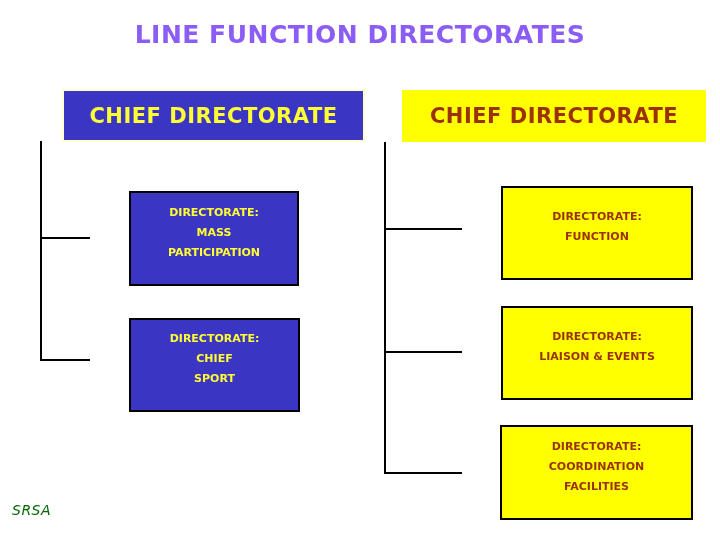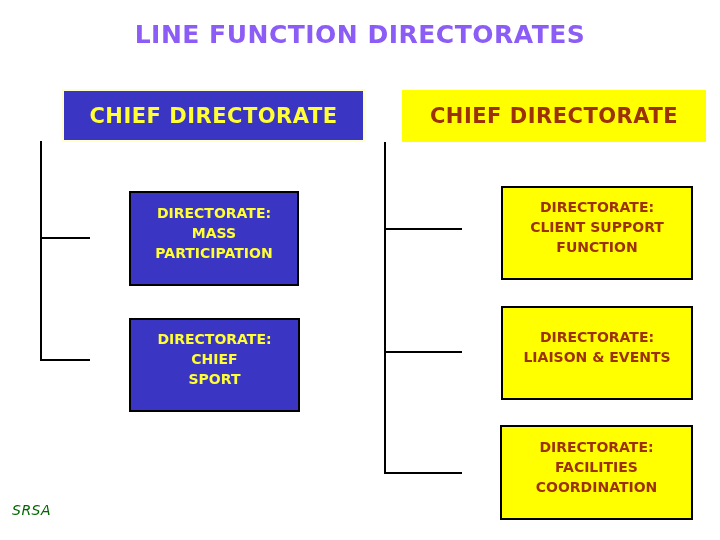--- a/index.html
+++ b/index.html
@@ -41,21 +41,21 @@
     color: #ffff33;
     border: 2px solid #ffffcc;
   }
   .chief-right {
     left: 363px; top: 90px; width: 304px; height: 52px;
     background: #ffff00;
     color: #9c3203;
   }
   .child {
     border: 2px solid #000000;
-    font-size: 14px;
+    font-size: 11px;
     line-height: 20px;
     padding-bottom: 12px;
   }
   .child.blue  { background: #3a35c2; color: #ffff33; }
   .child.yellow{ background: #ffff00; color: #9c3203; }
   .child-l1 { left:  90px; top: 191px; width: 170px; height: 95px; }
   .child-l2 { left:  90px; top: 318px; width: 171px; height: 94px; }
   .child-r1 { left: 462px; top: 186px; width: 192px; height: 94px; }
   .child-r2 { left: 462px; top: 306px; width: 192px; height: 94px; }
   .child-r3 { left: 461px; top: 425px; width: 193px; height: 95px; }
@@ -103,26 +103,25 @@
   <div>PARTICIPATION</div>
 </div>
 <div class="box child blue child-l2">
   <div>DIRECTORATE:</div>
   <div>CHIEF</div>
   <div>SPORT</div>
 </div>
 
 <div class="box child yellow child-r1">
   <div>DIRECTORATE:</div>
-  <div>CLIENT SUPPORT</div>
   <div>FUNCTION</div>
 </div>
 <div class="box child yellow child-r2">
   <div>DIRECTORATE:</div>
   <div>LIAISON &amp; EVENTS</div>
 </div>
 <div class="box child yellow child-r3">
   <div>DIRECTORATE:</div>
+  <div>COORDINATION</div>
   <div>FACILITIES</div>
-  <div>COORDINATION</div>
 </div>
 
 <div class="footer">SRSA</div>
 
 </body></html>

